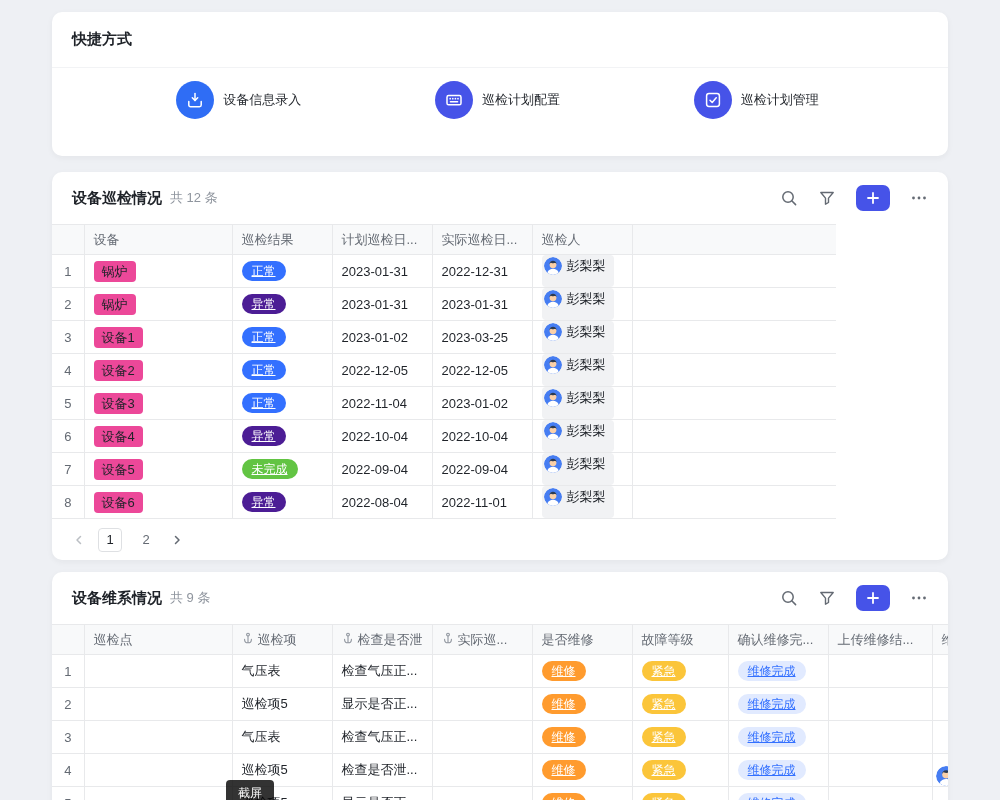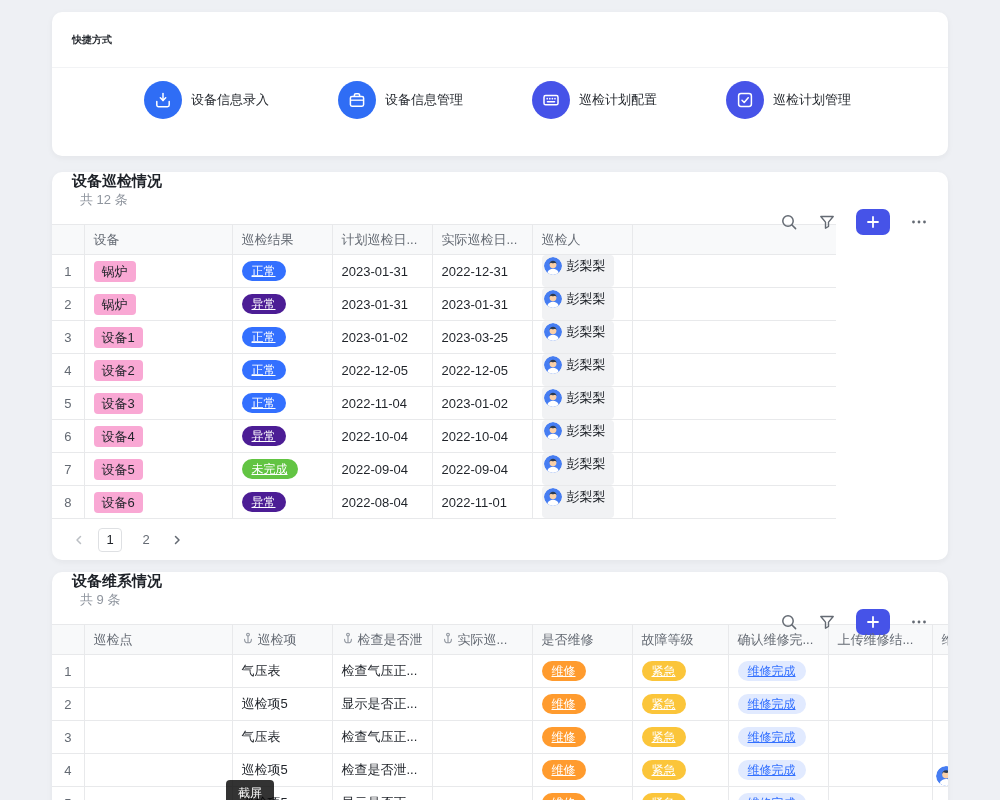--- a/index.html
+++ b/index.html
@@ -7,49 +7,49 @@
   .page { position: relative; width: 1000px; height: 800px; background: #eef0f4; overflow: hidden; }
 
   .card { position: absolute; left: 52px; width: 896px; background: #fff; border-radius: 10px;
           box-shadow: 0 2px 6px rgba(31,35,41,.05); }
   #card-shortcuts   { top: 12px;  height: 144px; }
   #card-inspection  { top: 172px; height: 388px; overflow: hidden; }
   #card-maintenance { top: 572px; height: 265px; overflow: hidden; position: absolute; }
 
   
   .sc-title { height: 56px; display: flex; align-items: center; padding: 0 20px;
-              font-size: 10px; font-weight: 700; color: #1f2329; border-bottom: 1px solid #f2f3f5; }
+              font-size: 15px; font-weight: 700; color: #1f2329; border-bottom: 1px solid #f2f3f5; }
   .sc-row { display: flex; justify-content: space-around; padding: 13px 60px 0; }
   .shortcut { display: flex; align-items: center; gap: 9px; cursor: pointer; width: 130px; }
   .sc-icon { width: 38px; height: 38px; border-radius: 50%; display: flex; align-items: center; justify-content: center; }
   .sc-icon.blue   { background: #2f6df5; }
   .sc-icon.indigo { background: #4653e8; }
   .sc-label { font-size: 13px; color: #1f2329; }
 
   
-  .card-head { height: 52px; display: flex; padding: 0 20px; flex-direction: column; }
+  .card-head { height: 52px; display: flex; align-items: center; padding: 0 20px; }
   .card-head .title { font-size: 15px; font-weight: 700; color: #1f2329; }
   .card-head .count { font-size: 13px; color: #8f959e; margin-left: 8px; }
   .head-actions { margin-left: auto; display: flex; align-items: center; gap: 20px; }
   .icon-btn { display: flex; align-items: center; justify-content: center; cursor: pointer; }
   .add-btn { width: 34px; height: 26px; border-radius: 7px; background: #4653e8; display: flex;
              align-items: center; justify-content: center; cursor: pointer; }
 
   
   table { border-collapse: collapse; table-layout: fixed; font-size: 13px; color: #1f2329; }
   #inspection-table  { width: 784px; }
   #maintenance-table { width: 992px; }
   th, td { border-right: 1px solid #e8e9eb; border-bottom: 1px solid #e8e9eb; padding: 0 9px;
            height: 33px; overflow: hidden; white-space: nowrap; text-align: left; }
   thead th { height: 30px; font-weight: 400; color: #646a73; background: #f8f9fa; border-top: 1px solid #e8e9eb; }
   .h-num, .c-num { text-align: center; color: #646a73; padding: 0 2px; }
   .h-fill, .c-fill { border-right: none; }
   .th-wrap { display: inline-flex; align-items: center; gap: 4px; vertical-align: middle; }
 
-  .chip { display: inline-block; background: #f9a8d4; border-radius: 4px; padding: 1px 8px; line-height: 19px; }
+  .chip { display: inline-block; background: #ec4899; border-radius: 4px; padding: 1px 8px; line-height: 19px; }
   .badge { display: inline-block; padding: 0 10px; height: 20px; line-height: 20px; border-radius: 10px;
            font-size: 12px; color: #fff; text-decoration: underline; }
   .badge[data-variant="blue"]  { background: #3370ff; }
   .badge[data-variant="red"]   { background: #4c1d95; }
   .badge[data-variant="green"] { background: #62c443; }
   .badge.orange    { background: #ff9b2e; }
   .badge.yellow    { background: #fbc53a; }
   .badge.lightblue { background: #e1eaff; color: #3370ff; }
 
   .person { display: inline-flex; align-items: center; gap: 5px; background: #f1f2f4; border-radius: 4px;
@@ -78,30 +78,20 @@
     <div class="sc-row">
       <div class="shortcut">
         <span class="sc-icon blue">
           <svg width="20" height="20" viewBox="0 0 20 20" fill="none" stroke="#fff" stroke-width="1.5" stroke-linecap="round" stroke-linejoin="round">
               <path d="M10 3.4v7"></path>
               <path d="M7.3 7.7 10 10.4l2.7-2.7"></path>
               <path d="M3.8 11.4v3.6a1.7 1.7 0 0 0 1.7 1.7h9a1.7 1.7 0 0 0 1.7-1.7v-3.6"></path>
             </svg>
         </span>
         <span class="sc-label">设备信息录入</span>
-      </div>
-      <div class="shortcut">
-        <span class="sc-icon blue">
-          <svg width="20" height="20" viewBox="0 0 20 20" fill="none" stroke="#fff" stroke-width="1.5" stroke-linejoin="round">
-              <rect x="3.4" y="6.4" width="13.2" height="9.8" rx="1.6"></rect>
-              <path d="M7.4 6.4V5.1a1.4 1.4 0 0 1 1.4-1.4h2.4a1.4 1.4 0 0 1 1.4 1.4v1.3"></path>
-              <path d="M3.4 10.2h13.2" stroke-width="1.3"></path>
-            </svg>
-        </span>
-        <span class="sc-label">设备信息管理</span>
       </div>
       <div class="shortcut">
         <span class="sc-icon indigo">
           <svg width="20" height="20" viewBox="0 0 20 20" fill="none">
               <rect x="3" y="5.6" width="14" height="9.2" rx="1.6" stroke="#fff" stroke-width="1.5"></rect>
               <circle cx="6.2" cy="8.7" r=".85" fill="#fff"></circle>
               <circle cx="8.8" cy="8.7" r=".85" fill="#fff"></circle>
               <circle cx="11.4" cy="8.7" r=".85" fill="#fff"></circle>
               <circle cx="14" cy="8.7" r=".85" fill="#fff"></circle>
               <path d="M6.4 11.8h7.2" stroke="#fff" stroke-width="1.4" stroke-linecap="round"></path>

